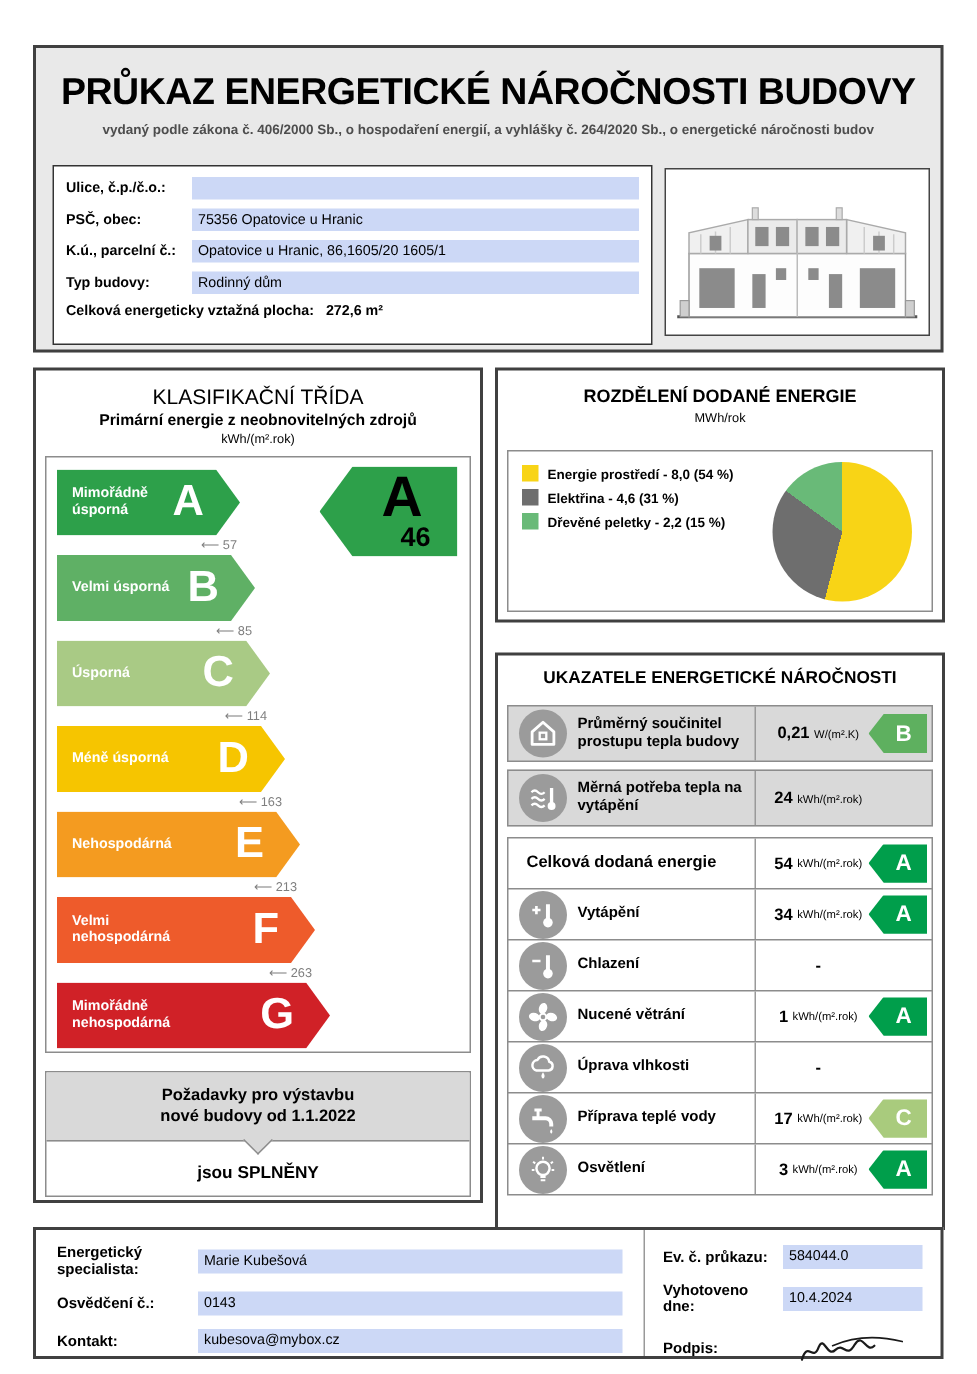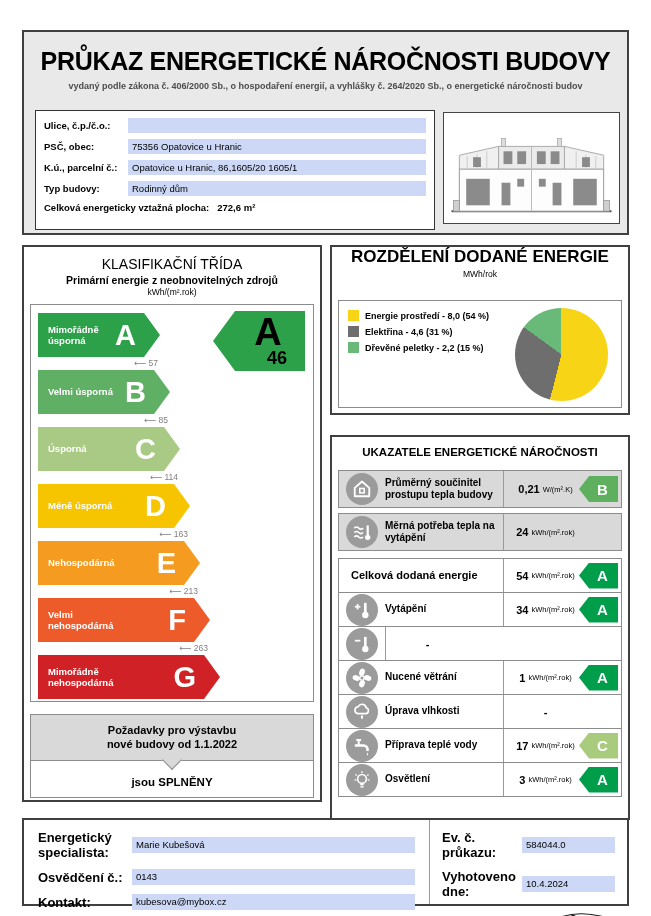--- a/index.html
+++ b/index.html
@@ -40,21 +40,21 @@
   .req-box{left:6px;top:467px;width:284px;height:84px;}
   .req-head{position:relative;height:45px;background:#d9d9d9;border-bottom:1px solid #8c8c8c;
     display:flex;flex-direction:column;align-items:center;justify-content:center;}
   .req-line{font-size:11px;font-weight:bold;line-height:1.25;}
   .req-notch{position:absolute;left:50%;top:38px;width:13px;height:13px;background:#d9d9d9;
     border-right:1px solid #8c8c8c;border-bottom:1px solid #8c8c8c;transform:translateX(-50%) rotate(45deg);}
   .req-result{text-align:center;font-size:11.5px;font-weight:bold;margin-top:15px;}
 
   
   .pie-panel{left:330px;top:245px;width:300px;height:170px;}
-  .pp-title{margin-top:0;text-align:center;font-size:17px;font-weight:bold;}
+  .pp-title{margin-top:10px;text-align:center;font-size:12px;font-weight:bold;}
   .pp-unit{margin-top:2px;text-align:center;font-size:8.5px;}
   .pie-box{left:6px;top:53px;width:284px;height:108px;}
   .legend{position:absolute;left:9px;top:9px;}
   .legend-item{display:flex;align-items:center;margin-bottom:5px;}
   .legend-swatch{width:11px;height:11px;margin-right:6px;flex-shrink:0;}
   .legend-text{font-size:9px;font-weight:bold;white-space:nowrap;}
   .pie{position:absolute;right:13px;top:7px;width:93px;height:93px;border-radius:50%;}
 
   
   .indicator-panel{left:330px;top:435px;width:300px;height:385px;}
@@ -73,21 +73,21 @@
   .unit{font-size:7.5px;margin-left:3px;}
   .badge{position:absolute;right:3px;top:50%;transform:translateY(-50%);width:39px;height:26px;
     clip-path:polygon(0 50%,26% 0,100% 0,100% 100%,26% 100%);
     color:#fff;font-size:15px;font-weight:bold;display:flex;align-items:center;justify-content:center;padding-left:8px;box-sizing:border-box;}
 
   
   .footer-box{left:22px;top:818px;width:607px;height:88px;display:flex;}
   .foot-left{width:406px;border-right:1px solid #999;padding:10px 14px;box-sizing:border-box;}
   .foot-right{flex:1;padding:10px 12px;box-sizing:border-box;}
   .foot-row{display:flex;align-items:center;margin-bottom:9px;}
-  .foot-label{font-size:13px;font-weight:bold;flex-shrink:0;}
+  .foot-label{font-size:10px;font-weight:bold;flex-shrink:0;}
   .foot-left .foot-label{width:94px;}
   .foot-right .foot-label{width:80px;}
   .foot-value{flex:1;height:16px;line-height:16px;font-size:9.5px;padding-left:4px;background:#ccd8f6;}
   .sig-wrap{flex:1;display:flex;justify-content:center;}
 </style>
 </head>
 <body>
 
 <div class="page">
 
@@ -328,20 +328,21 @@
       <div class="ind-row">
         <div class="ind-icon">
           <span class="icon-circle">
             <svg viewBox="0 0 20 20" width="22" height="22">
                 <line x1="3.5" y1="7" x2="8.5" y2="7" stroke="#fff" stroke-width="1.6"></line>
                 <line x1="13" y1="3.5" x2="13" y2="12.5" stroke="#fff" stroke-width="2.4"></line>
                 <circle cx="13" cy="14.6" r="2.9" fill="#fff"></circle>
               </svg>
           </span>
         </div>
+        <div class="ind-label">Chlazení</div>
         <div class="ind-value">
           <span class="val">-</span>
         </div>
       </div>
 
       <div class="ind-row">
         <div class="ind-icon">
           <span class="icon-circle">
             <svg viewBox="0 0 20 20" width="22" height="22">
                 <g fill="#fff">

